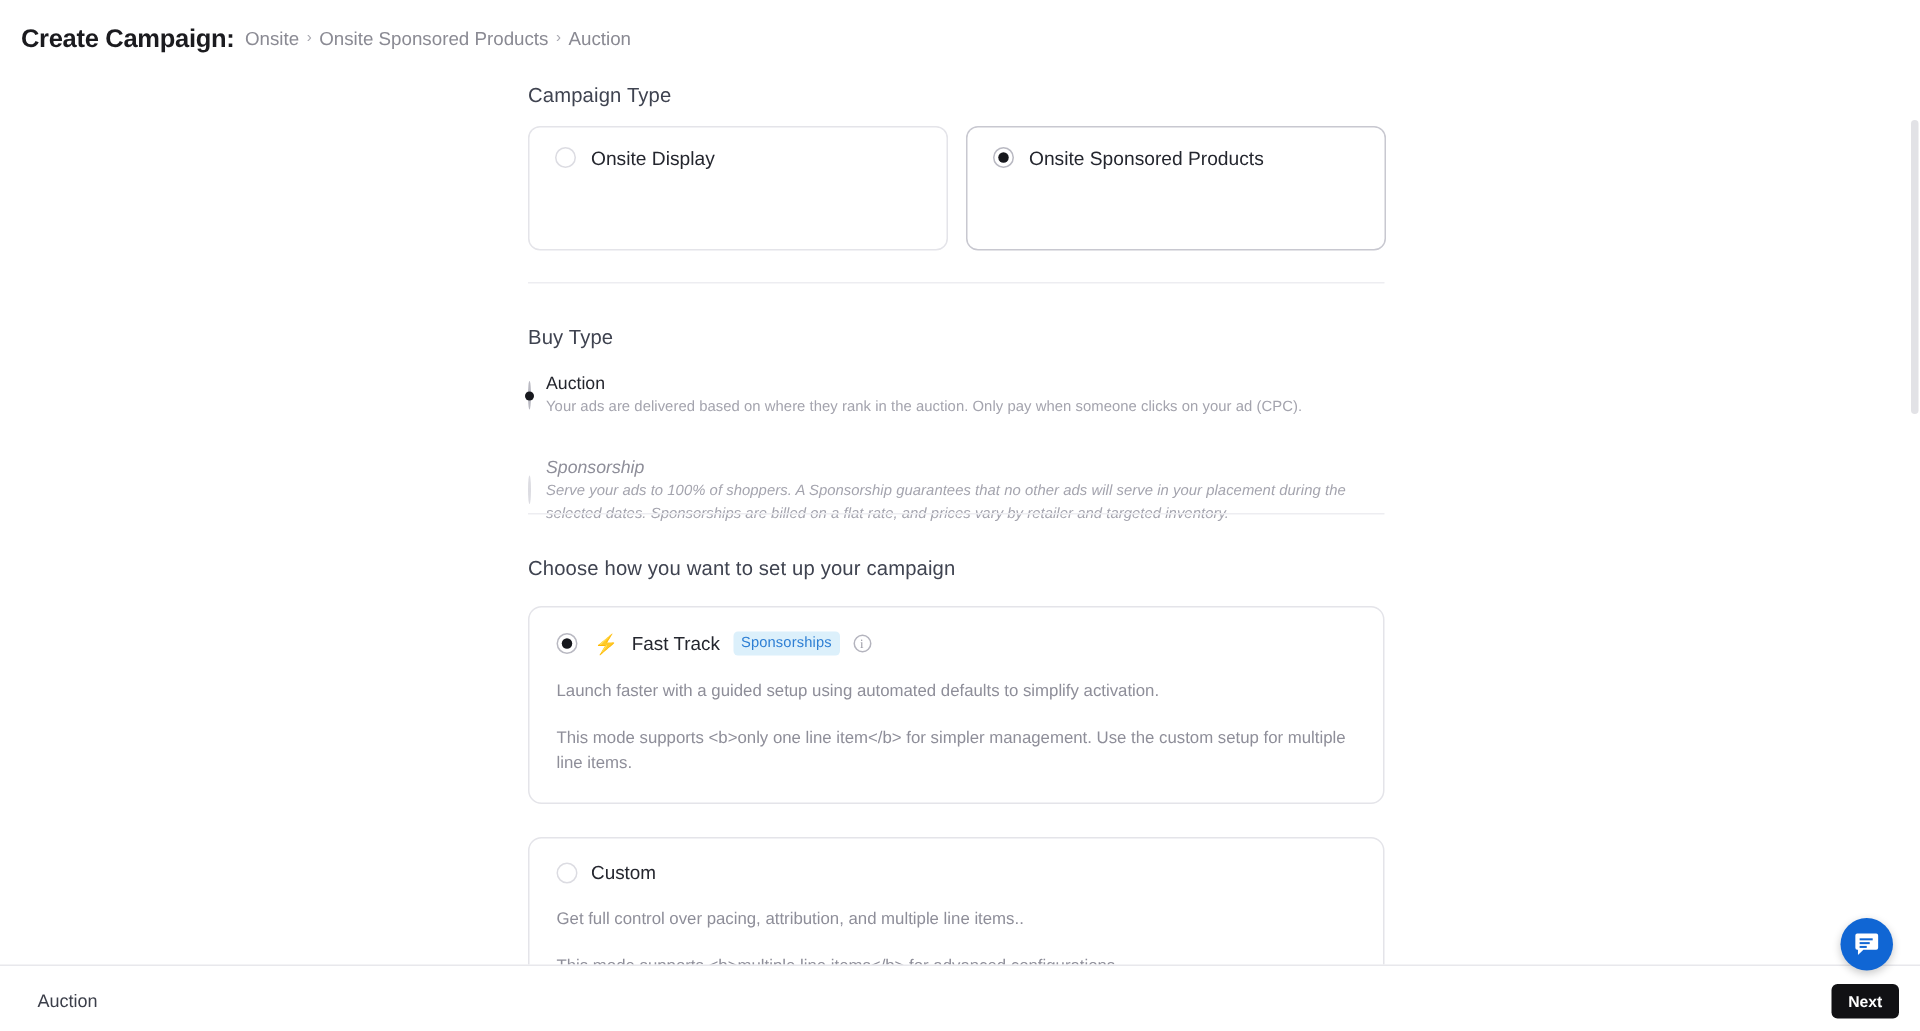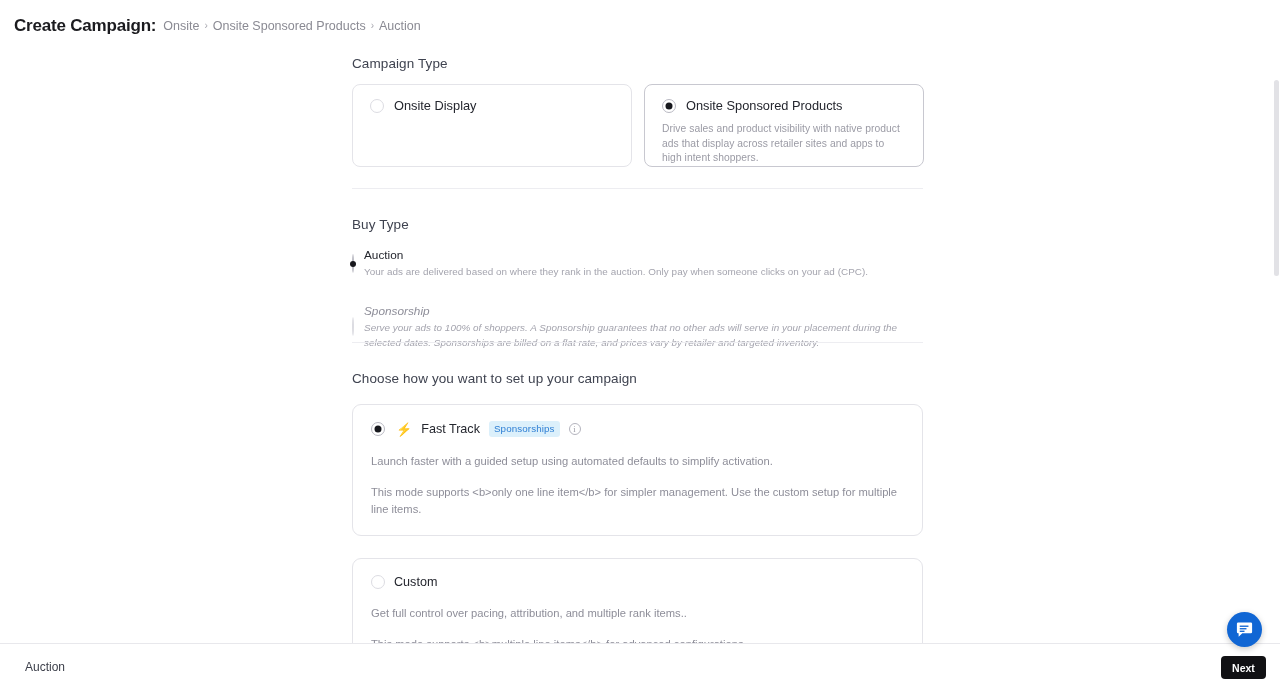--- a/index.html
+++ b/index.html
@@ -52,21 +52,21 @@
   .divider { height: 1px; background: #ededf1; width: 571px; }
 
   
   .ct-row { display: flex; gap: 12px; }
   .ct-card {
     width: 280px; height: 83px;
     border: 1px solid #e4e4e9; border-radius: 8px;
     background: #fff; padding: 13px 17px 0 17px;
   }
   .ct-card.selected { border-color: #c8c8d0; }
-  .ct-head { display: flex; align-items: center; gap: 10px; }
+  .ct-head { display: flex; align-items: flex-start; gap: 10px; }
   .ct-label { font-size: 12.8px; color: #24262e; }
   .ct-desc {
     margin-top: 9px; font-size: 10.3px; color: #9b9ba5;
     line-height: 1.42; letter-spacing: 0.05px;
   }
 
   
   .radio {
     width: 14px; height: 14px; border-radius: 50%;
     border: 1.4px solid #dcdce2; background: #fff;
@@ -192,21 +192,20 @@
               <span class="radio"></span>
               <span class="ct-label">Onsite Display</span>
             </div>
           </div>
 
           <div class="ct-card selected">
             <div class="ct-head">
               <span class="radio sel"></span>
               <span class="ct-label">Onsite Sponsored Products</span>
             </div>
-            <div class="ct-desc">Drive sales and product visibility with native product ads that display across retailer sites and apps to high intent shoppers.</div>
           </div>
 
         </div>
       </div>
 
       <div class="divider" style="position:absolute; top:150px; left:0;"></div>
 
       <div style="position:absolute; top:179px; left:0; width:571px;">
         <div class="section-title">Buy Type</div>
 
@@ -246,21 +245,21 @@
           </div>
           <div class="mode-line first">Launch faster with a guided setup using automated defaults to simplify activation.</div>
           <div class="mode-line second">This mode supports &lt;b&gt;only one line item&lt;/b&gt; for simpler management. Use the custom setup for multiple line items.</div>
         </div>
 
         <div class="mode-card" style="margin-top:22px;">
           <div class="mode-head">
             <span class="radio"></span>
             <span class="mode-label">Custom</span>
           </div>
-          <div class="mode-line first">Get full control over pacing, attribution, and multiple rank items..</div>
+          <div class="mode-line first">Get full control over pacing, attribution, and multiple line items..</div>
           <div class="mode-line second">This mode supports &lt;b&gt;multiple line items&lt;/b&gt; for advanced configurations.</div>
         </div>
       </div>
 
     </div>
 
     <div class="scrollbar-track"></div>
     <div class="scrollbar-thumb"></div>
   </div>
 

